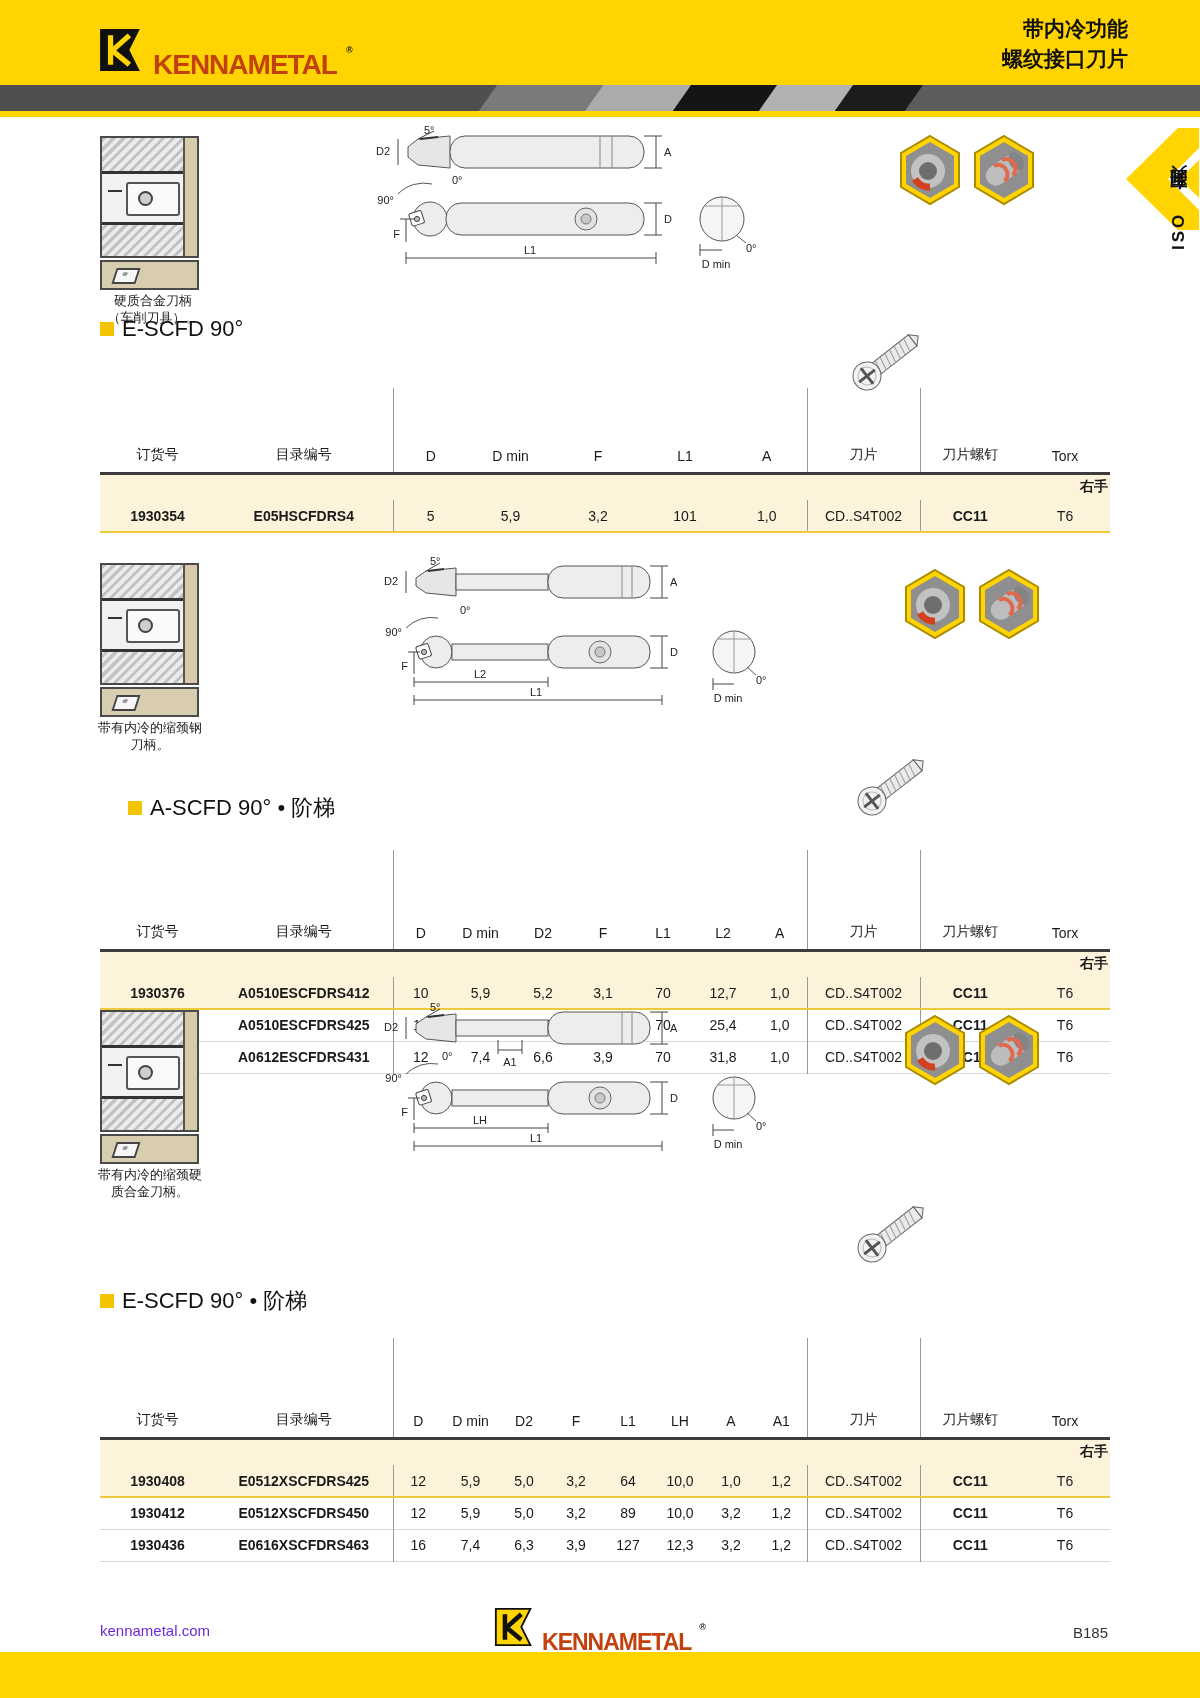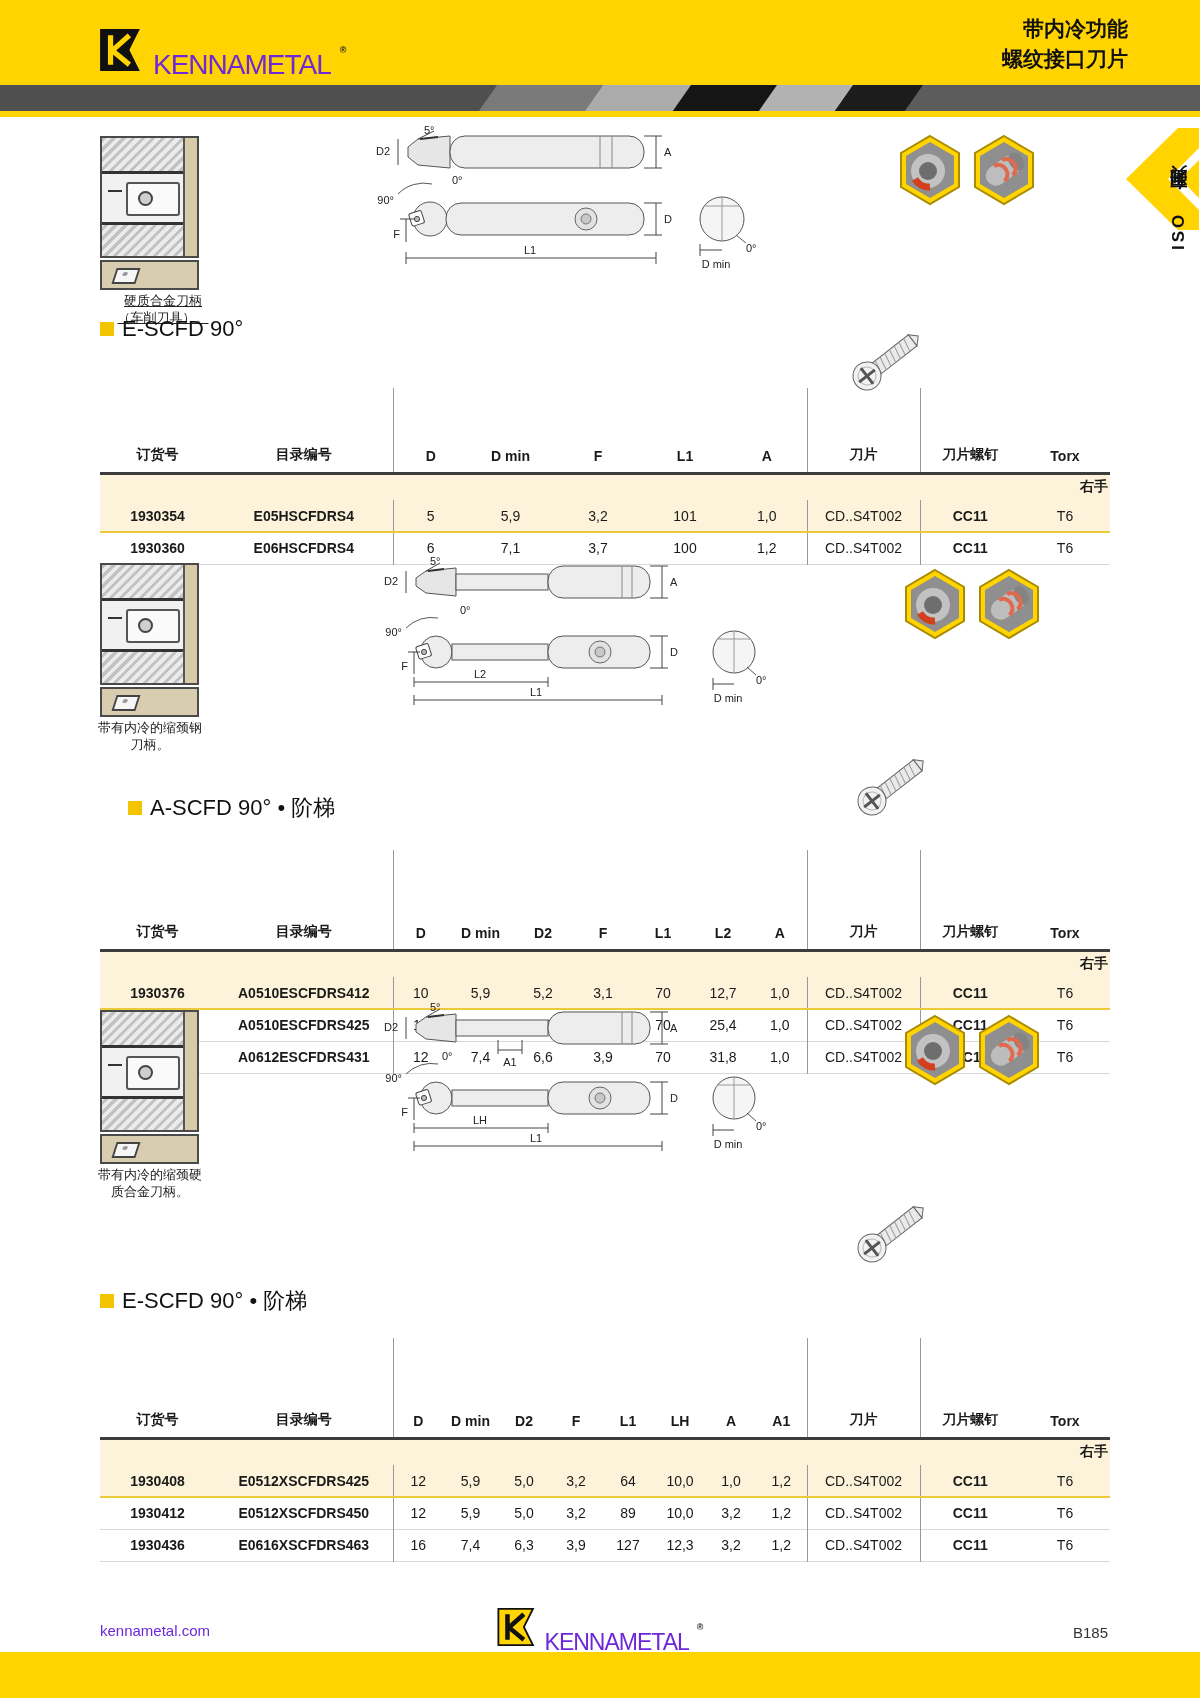--- a/index.html
+++ b/index.html
@@ -2,21 +2,21 @@
 <html><head>
 <meta charset="utf-8">
 <style>
   html,body{margin:0;padding:0;background:#888;}
   #page{position:relative;width:1200px;height:1698px;background:#fff;overflow:hidden;
         font-family:"Liberation Sans",sans-serif;color:#1a1a1a;margin:0 auto;}
 
   
   .top-header{position:absolute;left:0;top:0;width:1200px;height:85px;background:#ffd400;}
   .brand{position:absolute;left:98px;top:18px;display:flex;align-items:center;gap:9px;}
-  .brand-text{font-size:28px;font-weight:400;letter-spacing:-1px;color:#6d28d9;margin-top:31px;}
+  .brand-text{font-size:28px;font-weight:700;letter-spacing:-1px;color:#c2410c;margin-top:31px;}
   .brand-reg{font-size:9px;font-weight:700;vertical-align:super;}
   .hd-titles{position:absolute;right:72px;top:14px;text-align:right;font-weight:700;font-size:21px;line-height:30px;color:#111;}
 
   
   .stripe{position:absolute;left:0;top:85px;width:1200px;height:26px;background:#4f4f4f;overflow:hidden;}
   .seg{position:absolute;top:0;height:26px;transform:skewX(-35deg);}
   .yline{position:absolute;left:0;top:111px;width:1200px;height:6px;background:#ffd400;}
 
   
   .chev{position:absolute;right:0;top:124px;width:75px;height:110px;}
@@ -47,21 +47,21 @@
 
   
   .drawing{position:absolute;}
   .drawing svg text{font-size:11px;fill:#222;font-family:"Liberation Sans",sans-serif;}
   .hexpair{position:absolute;display:flex;gap:10px;}
   .screw{position:absolute;}
 
   
   .tblwrap{position:absolute;left:100px;width:1010px;}
   table.spec{border-collapse:collapse;table-layout:fixed;width:1010px;font-size:14px;}
-  table.spec th{vertical-align:bottom;font-weight:700;padding:0 2px 8px 2px;text-align:center;
+  table.spec th{vertical-align:bottom;font-weight:400;padding:0 2px 8px 2px;text-align:center;
                 border-bottom:3px solid #3c3c3c;}
   .t1 thead tr{height:85px;}
   .t2 thead tr,.t3 thead tr{height:100px;}
   table.spec td{text-align:center;padding:0 2px;}
   tr.group-row{background:#fcf3da;height:27px;}
   tr.group-row td{text-align:right;padding-left:8px;font-weight:700;}
   tr.data-row{height:32px;border-bottom:1px solid #d8d8d8;}
   tr.data-row.first{background:#fcf3da;border-bottom:2px solid #edc93c;}
   .t1 thead th:nth-child(3),.t1 tr.data-row td:nth-child(3),
   .t1 thead th:nth-child(8),.t1 tr.data-row td:nth-child(8),
@@ -125,21 +125,21 @@
       <div class="bore"></div>
       <div class="tool"></div>
       <div class="screwdot"></div>
       <div class="arrowmark"></div>
   </div>
   <div class="chipbox" style="left:100px;top:260px;">
     <div class="insert">
         <i></i>
       </div>
   </div>
-  <div class="caption" style="left:88px;top:292px;text-decoration:underline;">
+  <div class="caption" style="left:78px;top:292px;">
     <div>硬质合金刀柄</div>
     <div>（车削刀具）。</div>
   </div>
 
   <div class="drawing" style="left:360px;top:126px;">
     <svg width="470" height="160" viewBox="0 0 470 160" stroke-width="1">
 
       <polygon points="58,13 90,10 90,42 58,39 48,31 48,21" fill="#e6e6e6" stroke="#555"></polygon>
       <line x1="60" y1="13" x2="78" y2="11" stroke="#333" stroke-width="2"></line>
       <rect x="90" y="10" width="194" height="32" rx="15" fill="#ededed" stroke="#555"></rect>
@@ -263,32 +263,20 @@
           <td colspan="10">右手</td>
         </tr>
       <tr class="data-row first">
             <td>1930354</td>
             <td>E05HSCFDRS4</td>
             <td>5</td>
             <td>5,9</td>
             <td>3,2</td>
             <td>101</td>
             <td>1,0</td>
-            <td>CD..S4T002</td>
-            <td>CC11</td>
-            <td>T6</td>
-          </tr>
-          <tr class="data-row">
-            <td>1930360</td>
-            <td>E06HSCFDRS4</td>
-            <td>6</td>
-            <td>7,1</td>
-            <td>3,7</td>
-            <td>100</td>
-            <td>1,2</td>
             <td>CD..S4T002</td>
             <td>CC11</td>
             <td>T6</td>
           </tr>
         </tbody>
     </table>
   </div>
 
   <div class="photo" style="left:100px;top:563px;">
     <div class="tan"></div>

